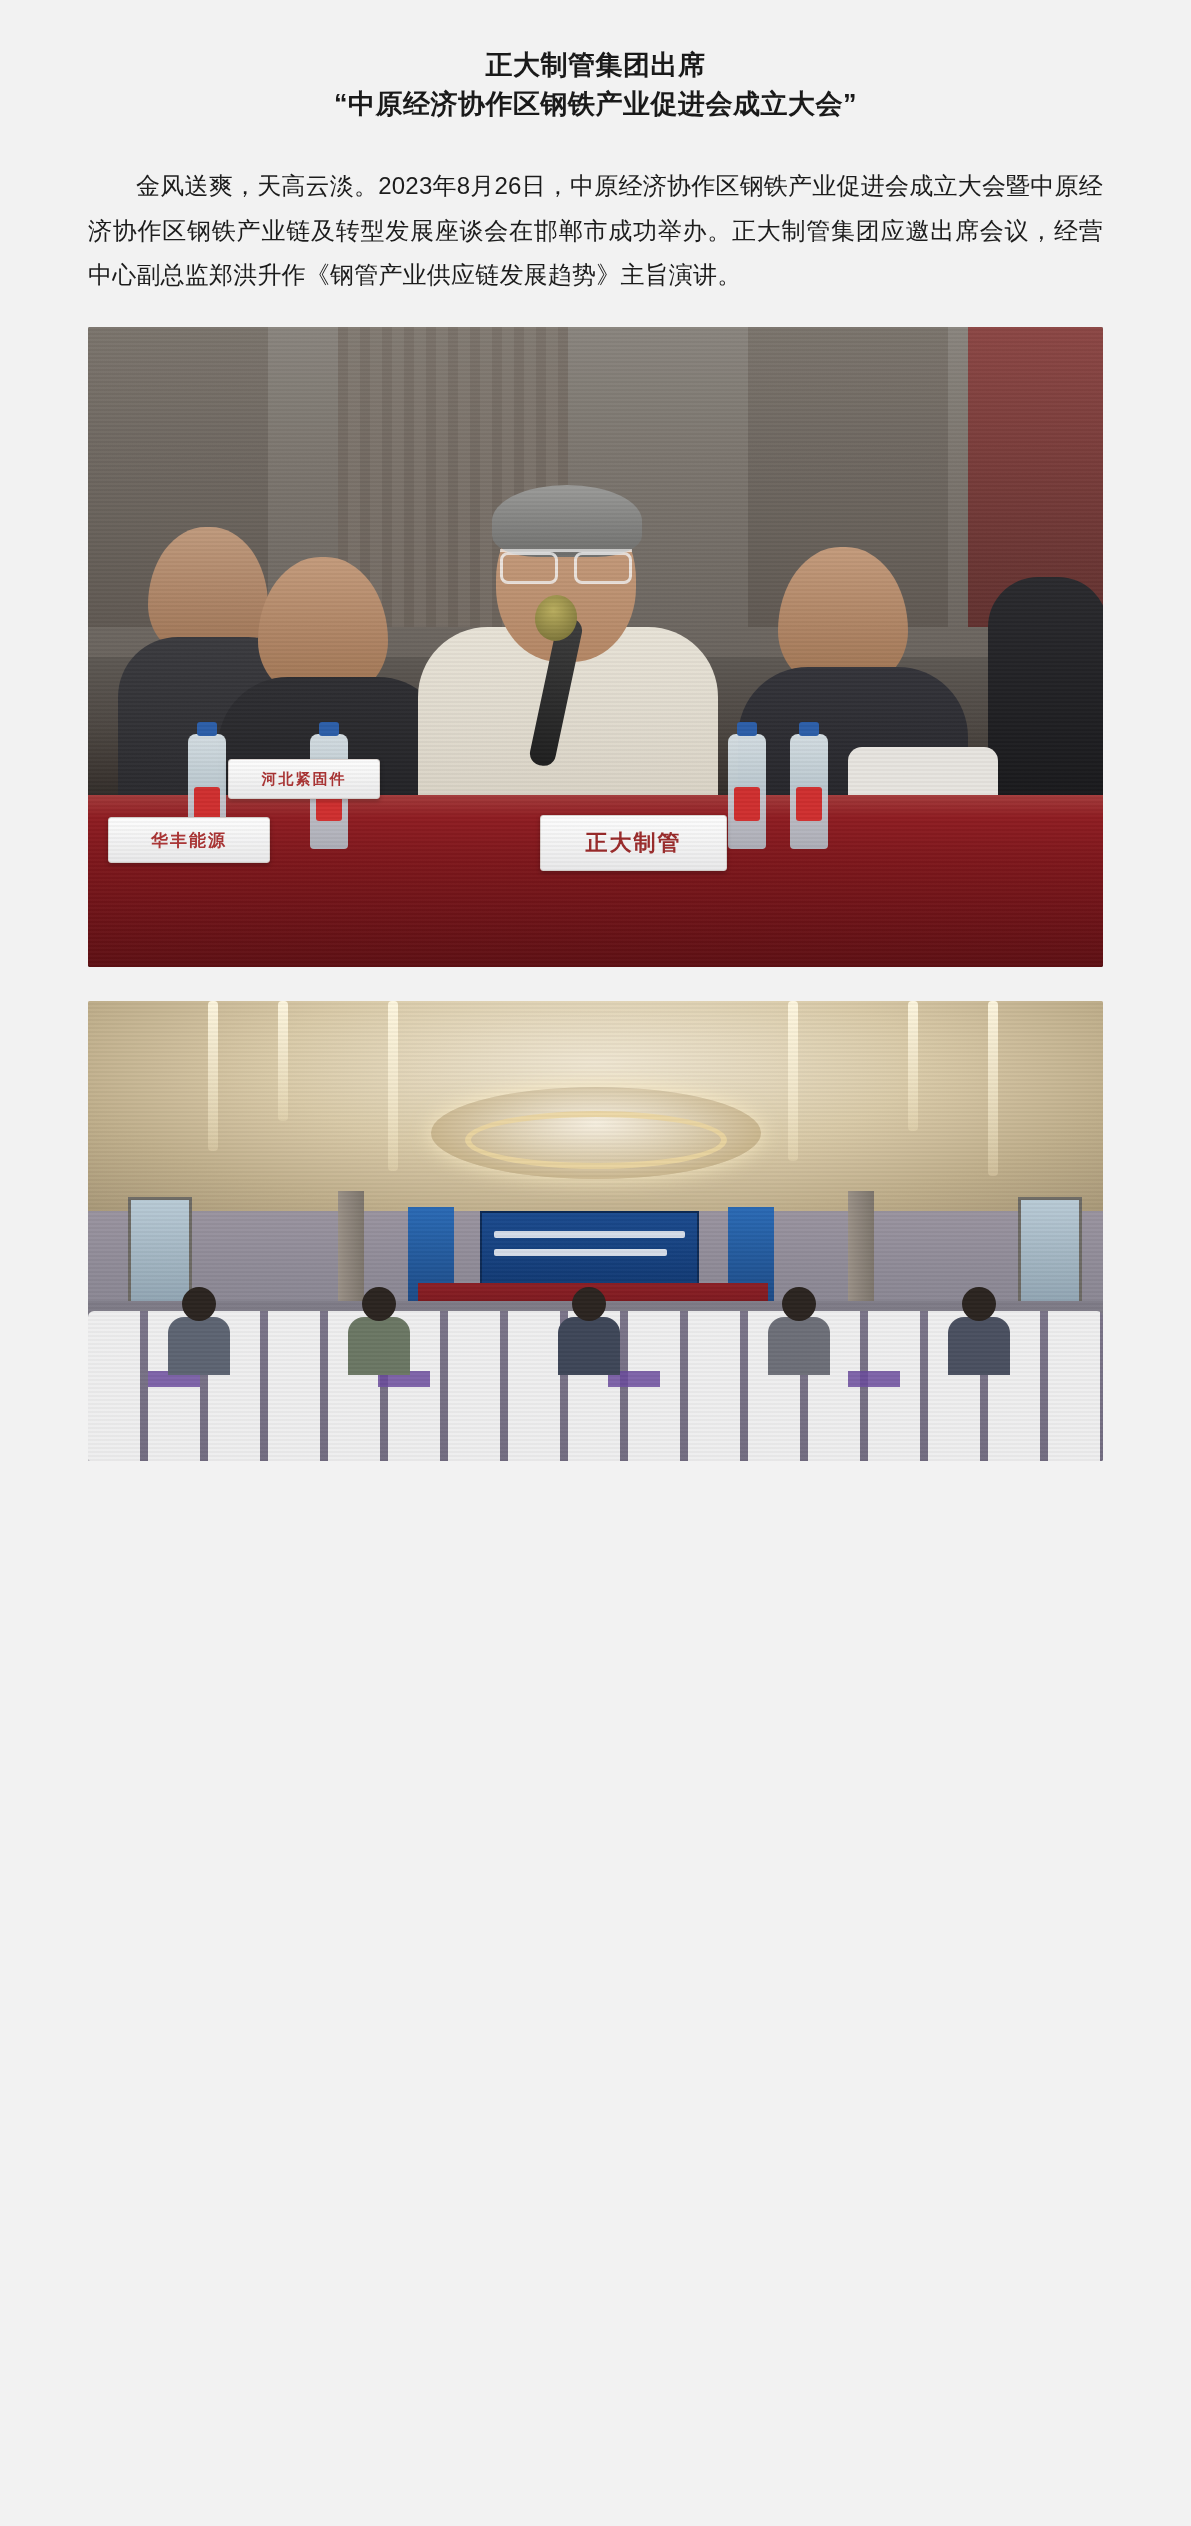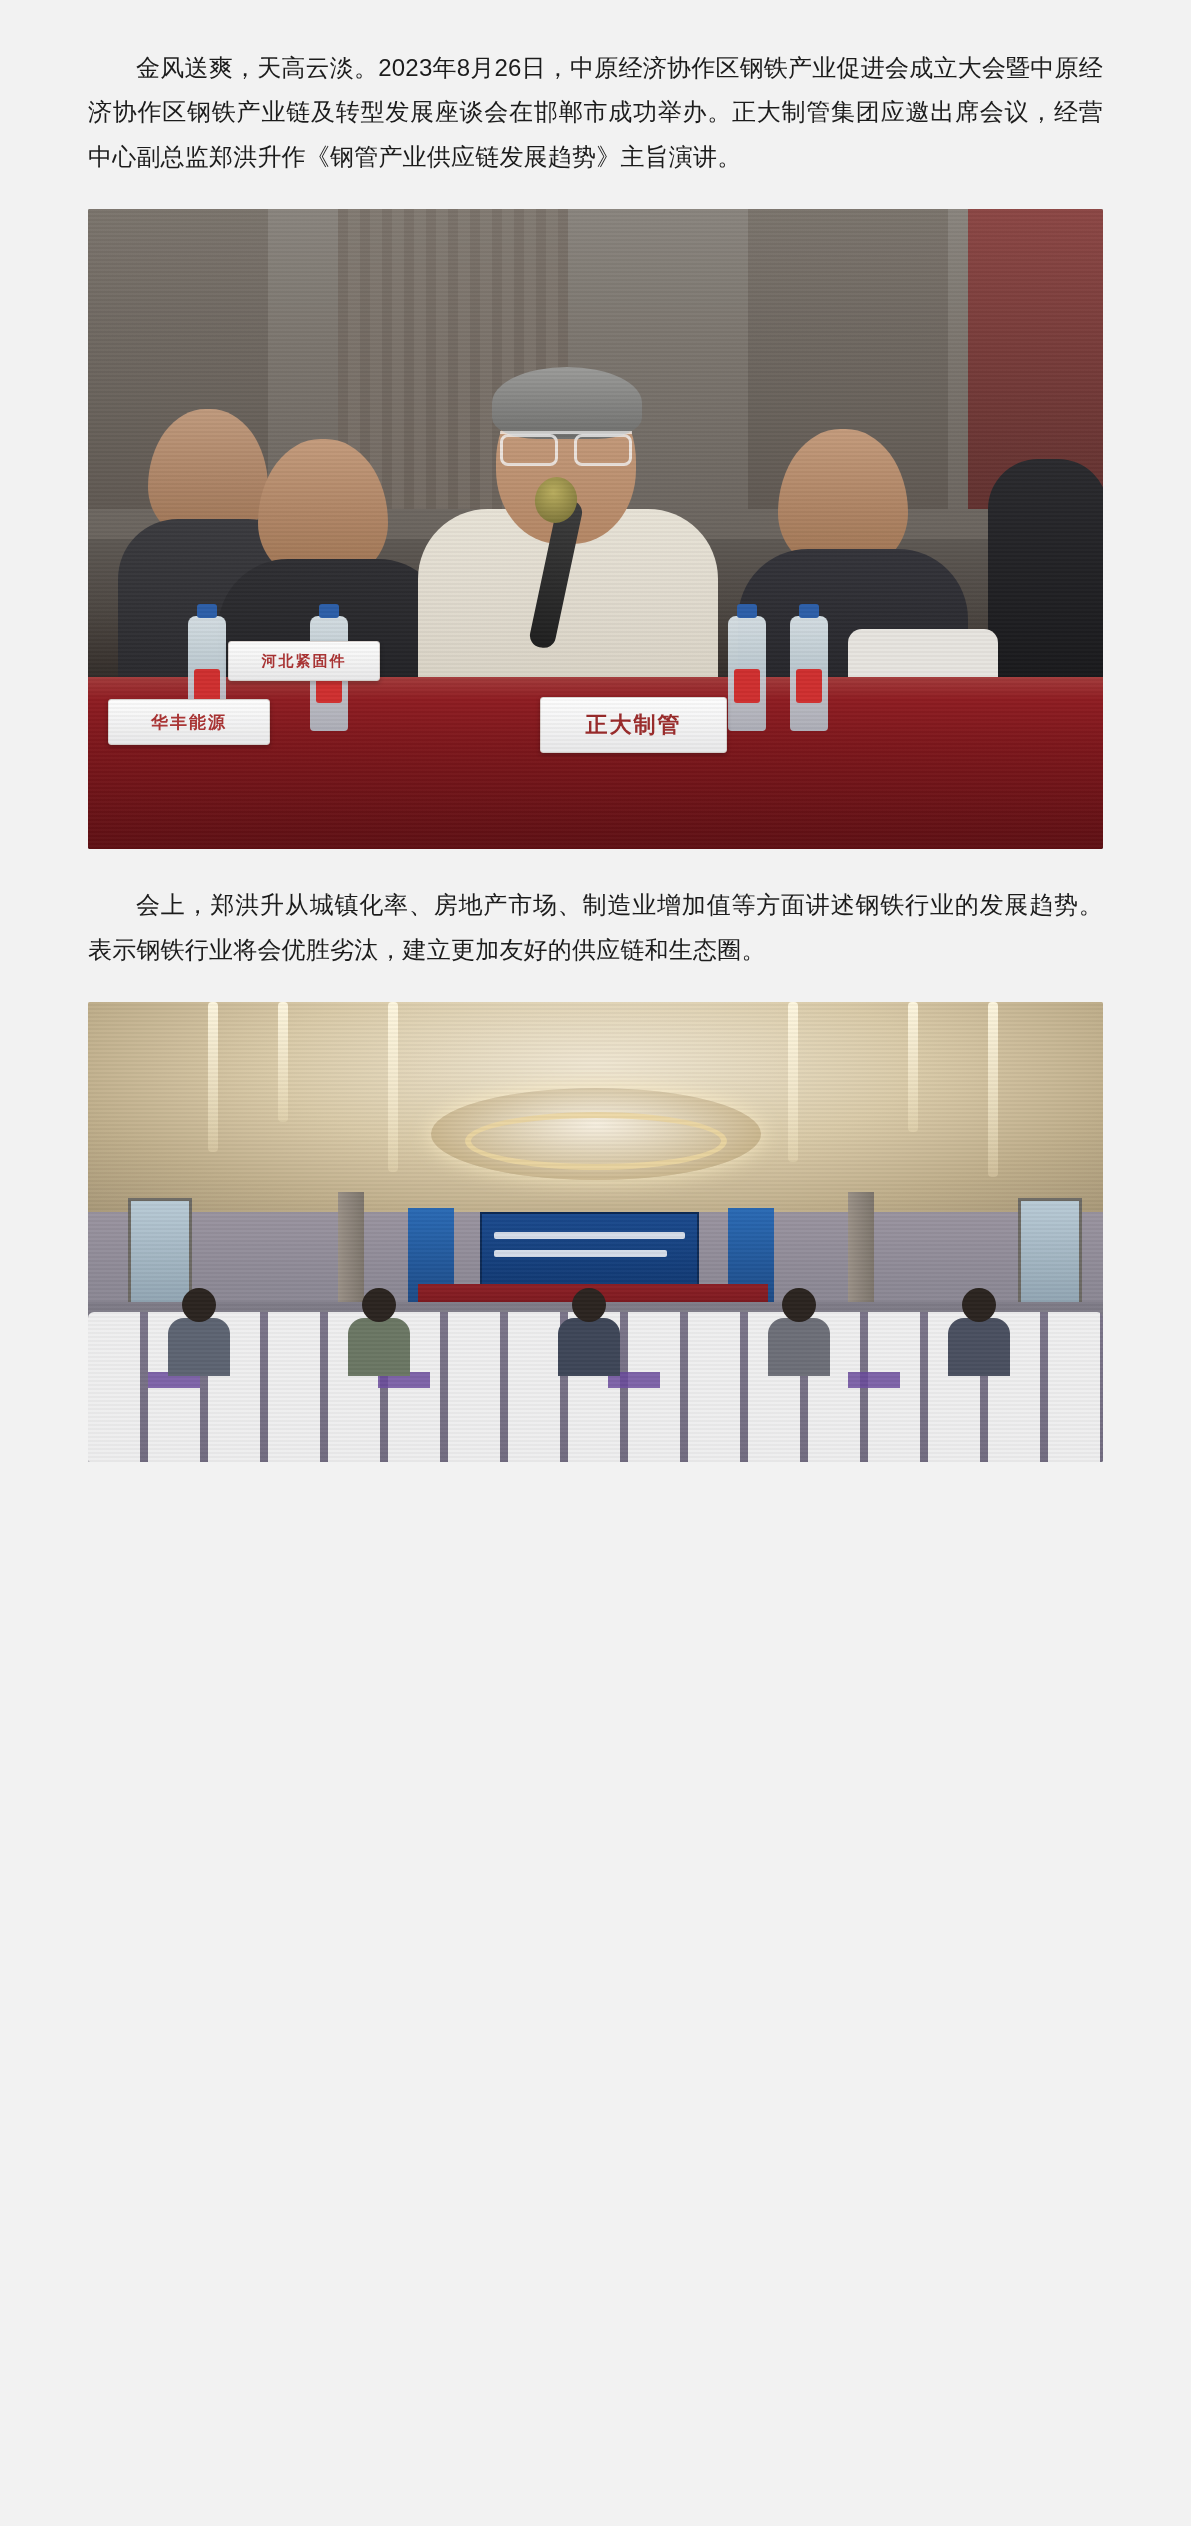--- a/index.html
+++ b/index.html
@@ -232,20 +232,24 @@
     background: repeating-linear-gradient(0deg, rgba(0,0,0,.035) 0 2px, rgba(255,255,255,.02) 2px 4px);
     pointer-events:none;
   }
 </style>
 </head>
 <body>
 
 <div class="page">
   <div class="content">
 
+    <div class="title-block">
+      <span class="title-line">正大制管集团出席</span>
+      <span class="title-line">“中原经济协作区钢铁产业促进会成立大会”</span>
+    </div>
 
     <p class="para">金风送爽，天高云淡。2023年8月26日，中原经济协作区钢铁产业促进会成立大会暨中原经济协作区钢铁产业链及转型发展座谈会在邯郸市成功举办。正大制管集团应邀出席会议，经营中心副总监郑洪升作《钢管产业供应链发展趋势》主旨演讲。</p>
 
     <div class="figure">
       <div class="photo photo1">
         <div class="p1-wall"></div>
         <div class="p1-curtain"></div>
         <div class="p1-panel" style="left:0;top:0;width:180px;height:300px;"></div>
         <div class="p1-panel" style="left:660px;top:0;width:200px;height:300px;"></div>
         <div class="p1-panel" style="left:880px;top:0;width:135px;height:300px;background:linear-gradient(180deg,#8d2c2c,#5d1b1b);opacity:.7;"></div>
@@ -276,21 +280,20 @@
         <div class="p1-bottle cap" style="left:702px;"></div>
 
         <div class="p1-nameplate" style="left:452px;width:185px;">正大制管</div>
         <div class="p1-nameplate small" style="left:20px;width:160px;bottom:104px;">华丰能源</div>
         <div class="p1-nameplate small" style="left:140px;width:150px;bottom:168px;height:38px;font-size:15px;">河北紧固件</div>
 
         <div class="grain"></div>
       </div>
     </div>
 
-    <p class="para">会上，郑洪升从城镇化率、房地产市场、制造业增加值等方面讲述钢铁行业的发展趋势。表示钢铁行业将会优胜劣汰，建立更加友好的供应链和生态圈。</p>
 
     <div class="figure">
       <div class="photo photo2">
         <div class="p2-ceiling"></div>
         <div class="p2-dome"></div>
         <div class="p2-dome-ring"></div>
 
         <div class="p2-chand" style="left:120px;top:0;height:150px;"></div>
         <div class="p2-chand" style="left:190px;top:0;height:120px;"></div>
         <div class="p2-chand" style="left:300px;top:0;height:170px;"></div>

